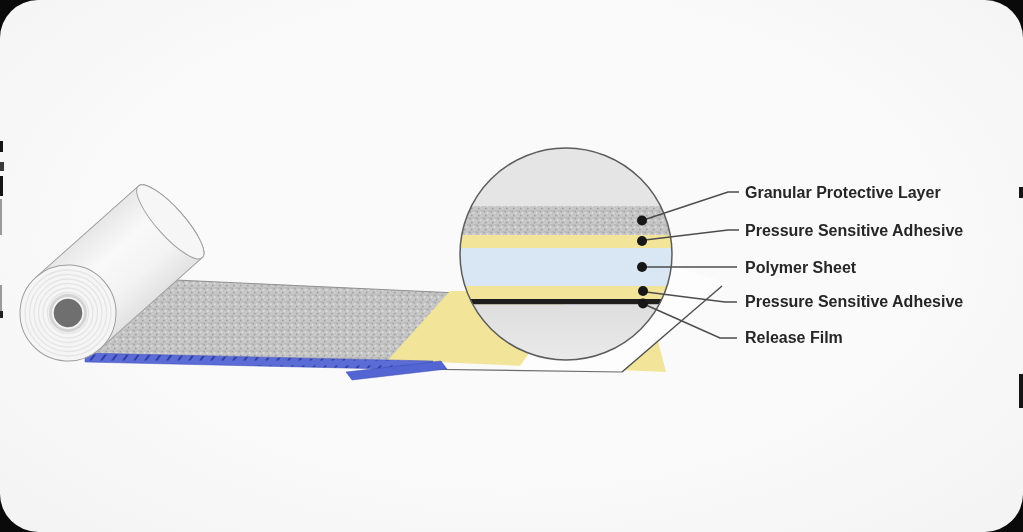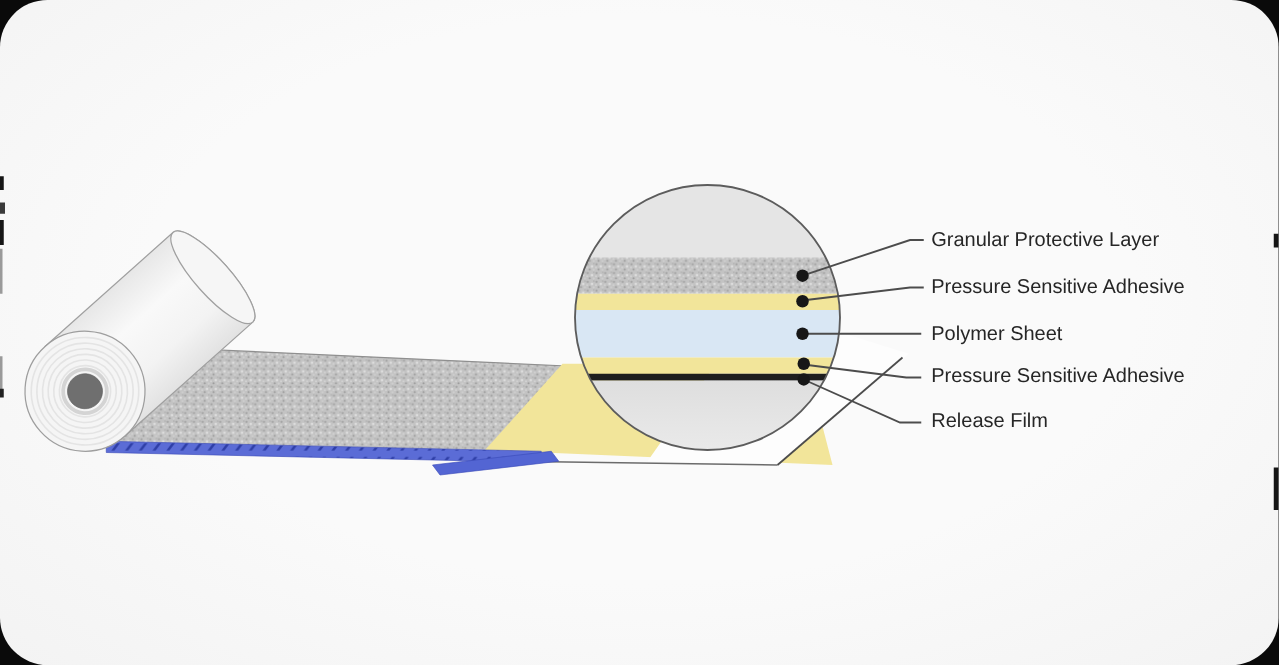--- a/index.html
+++ b/index.html
@@ -3,20 +3,21 @@
 <meta charset="utf-8">
 <style>
   html,body{margin:0;padding:0;background:#0a0a0a;}
   .frame{
     position:relative;
     width:1023px;height:532px;
     border-radius:38px;
     background:radial-gradient(ellipse at 50% 45%, #fafafa 55%, #f3f3f3 100%);
     overflow:hidden;
     font-family:"Liberation Sans", sans-serif;
+    font-weight:bold;
   }
   svg{display:block;}
   text.layer-label{
     font-family:"Liberation Sans", sans-serif;
     font-size:16px;
     fill:var(--label-text,#262626);
   }
 </style>
 </head>
 <body style="background: rgb(10, 10, 10);">

